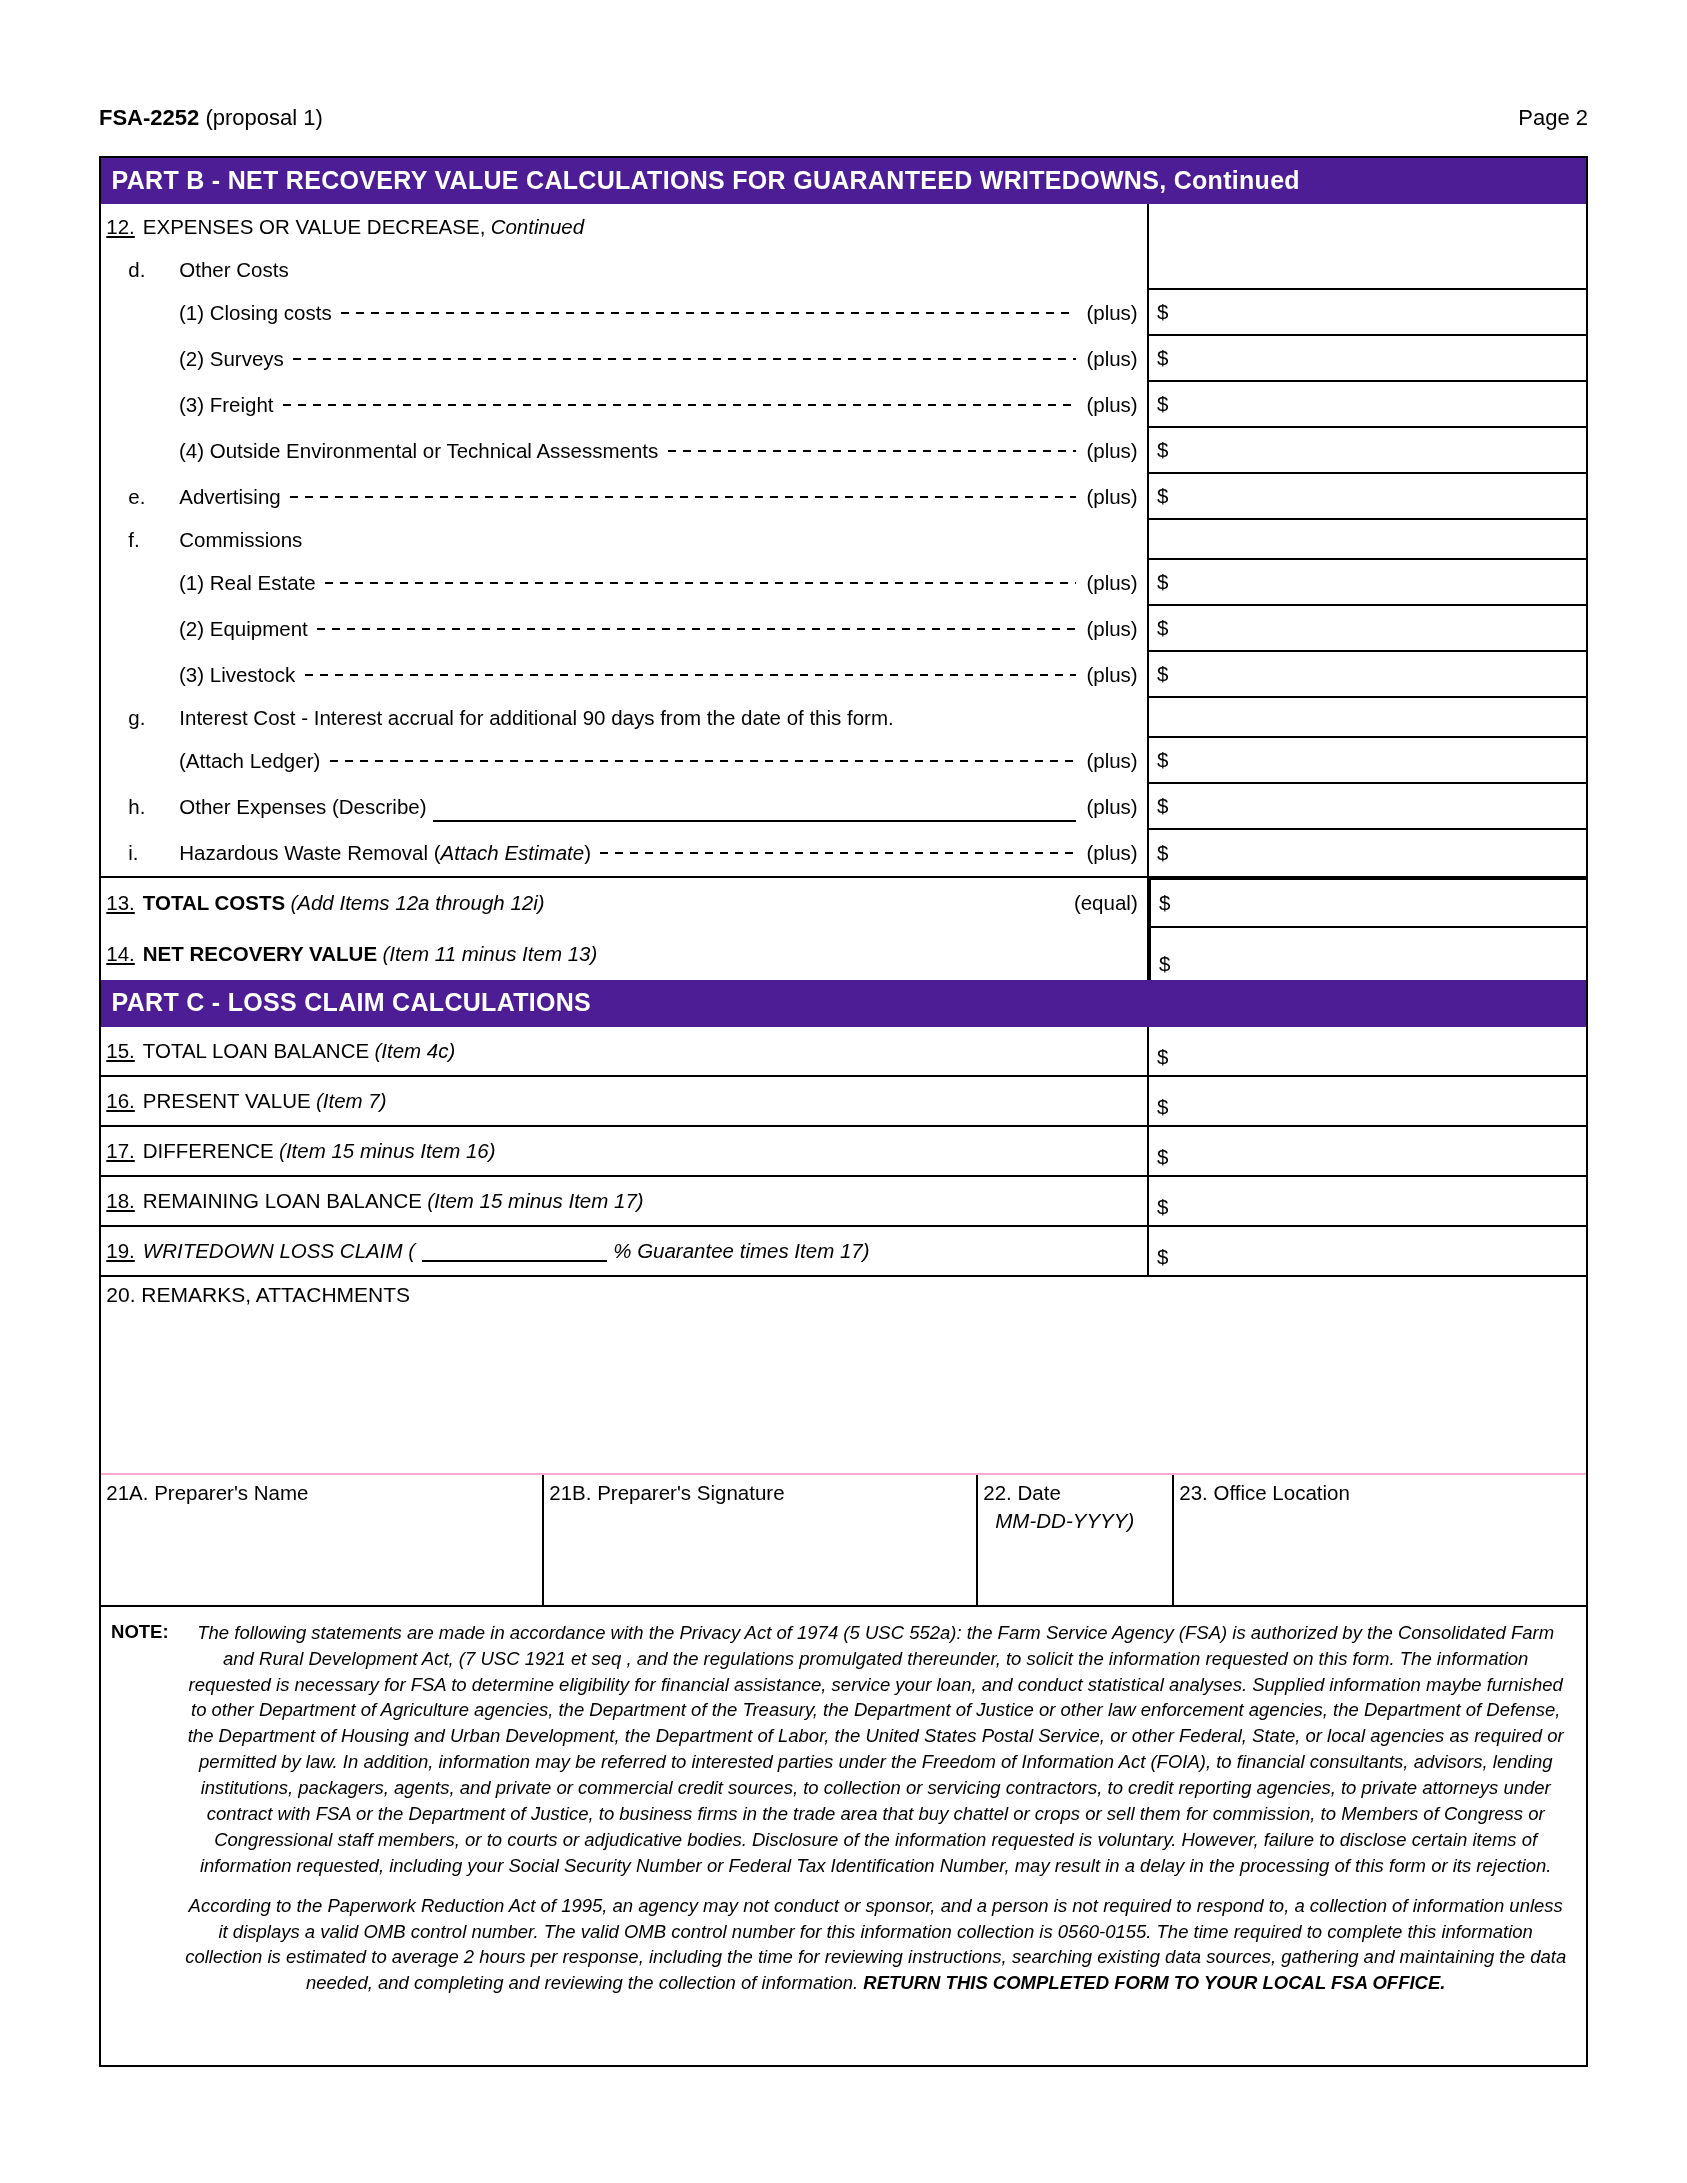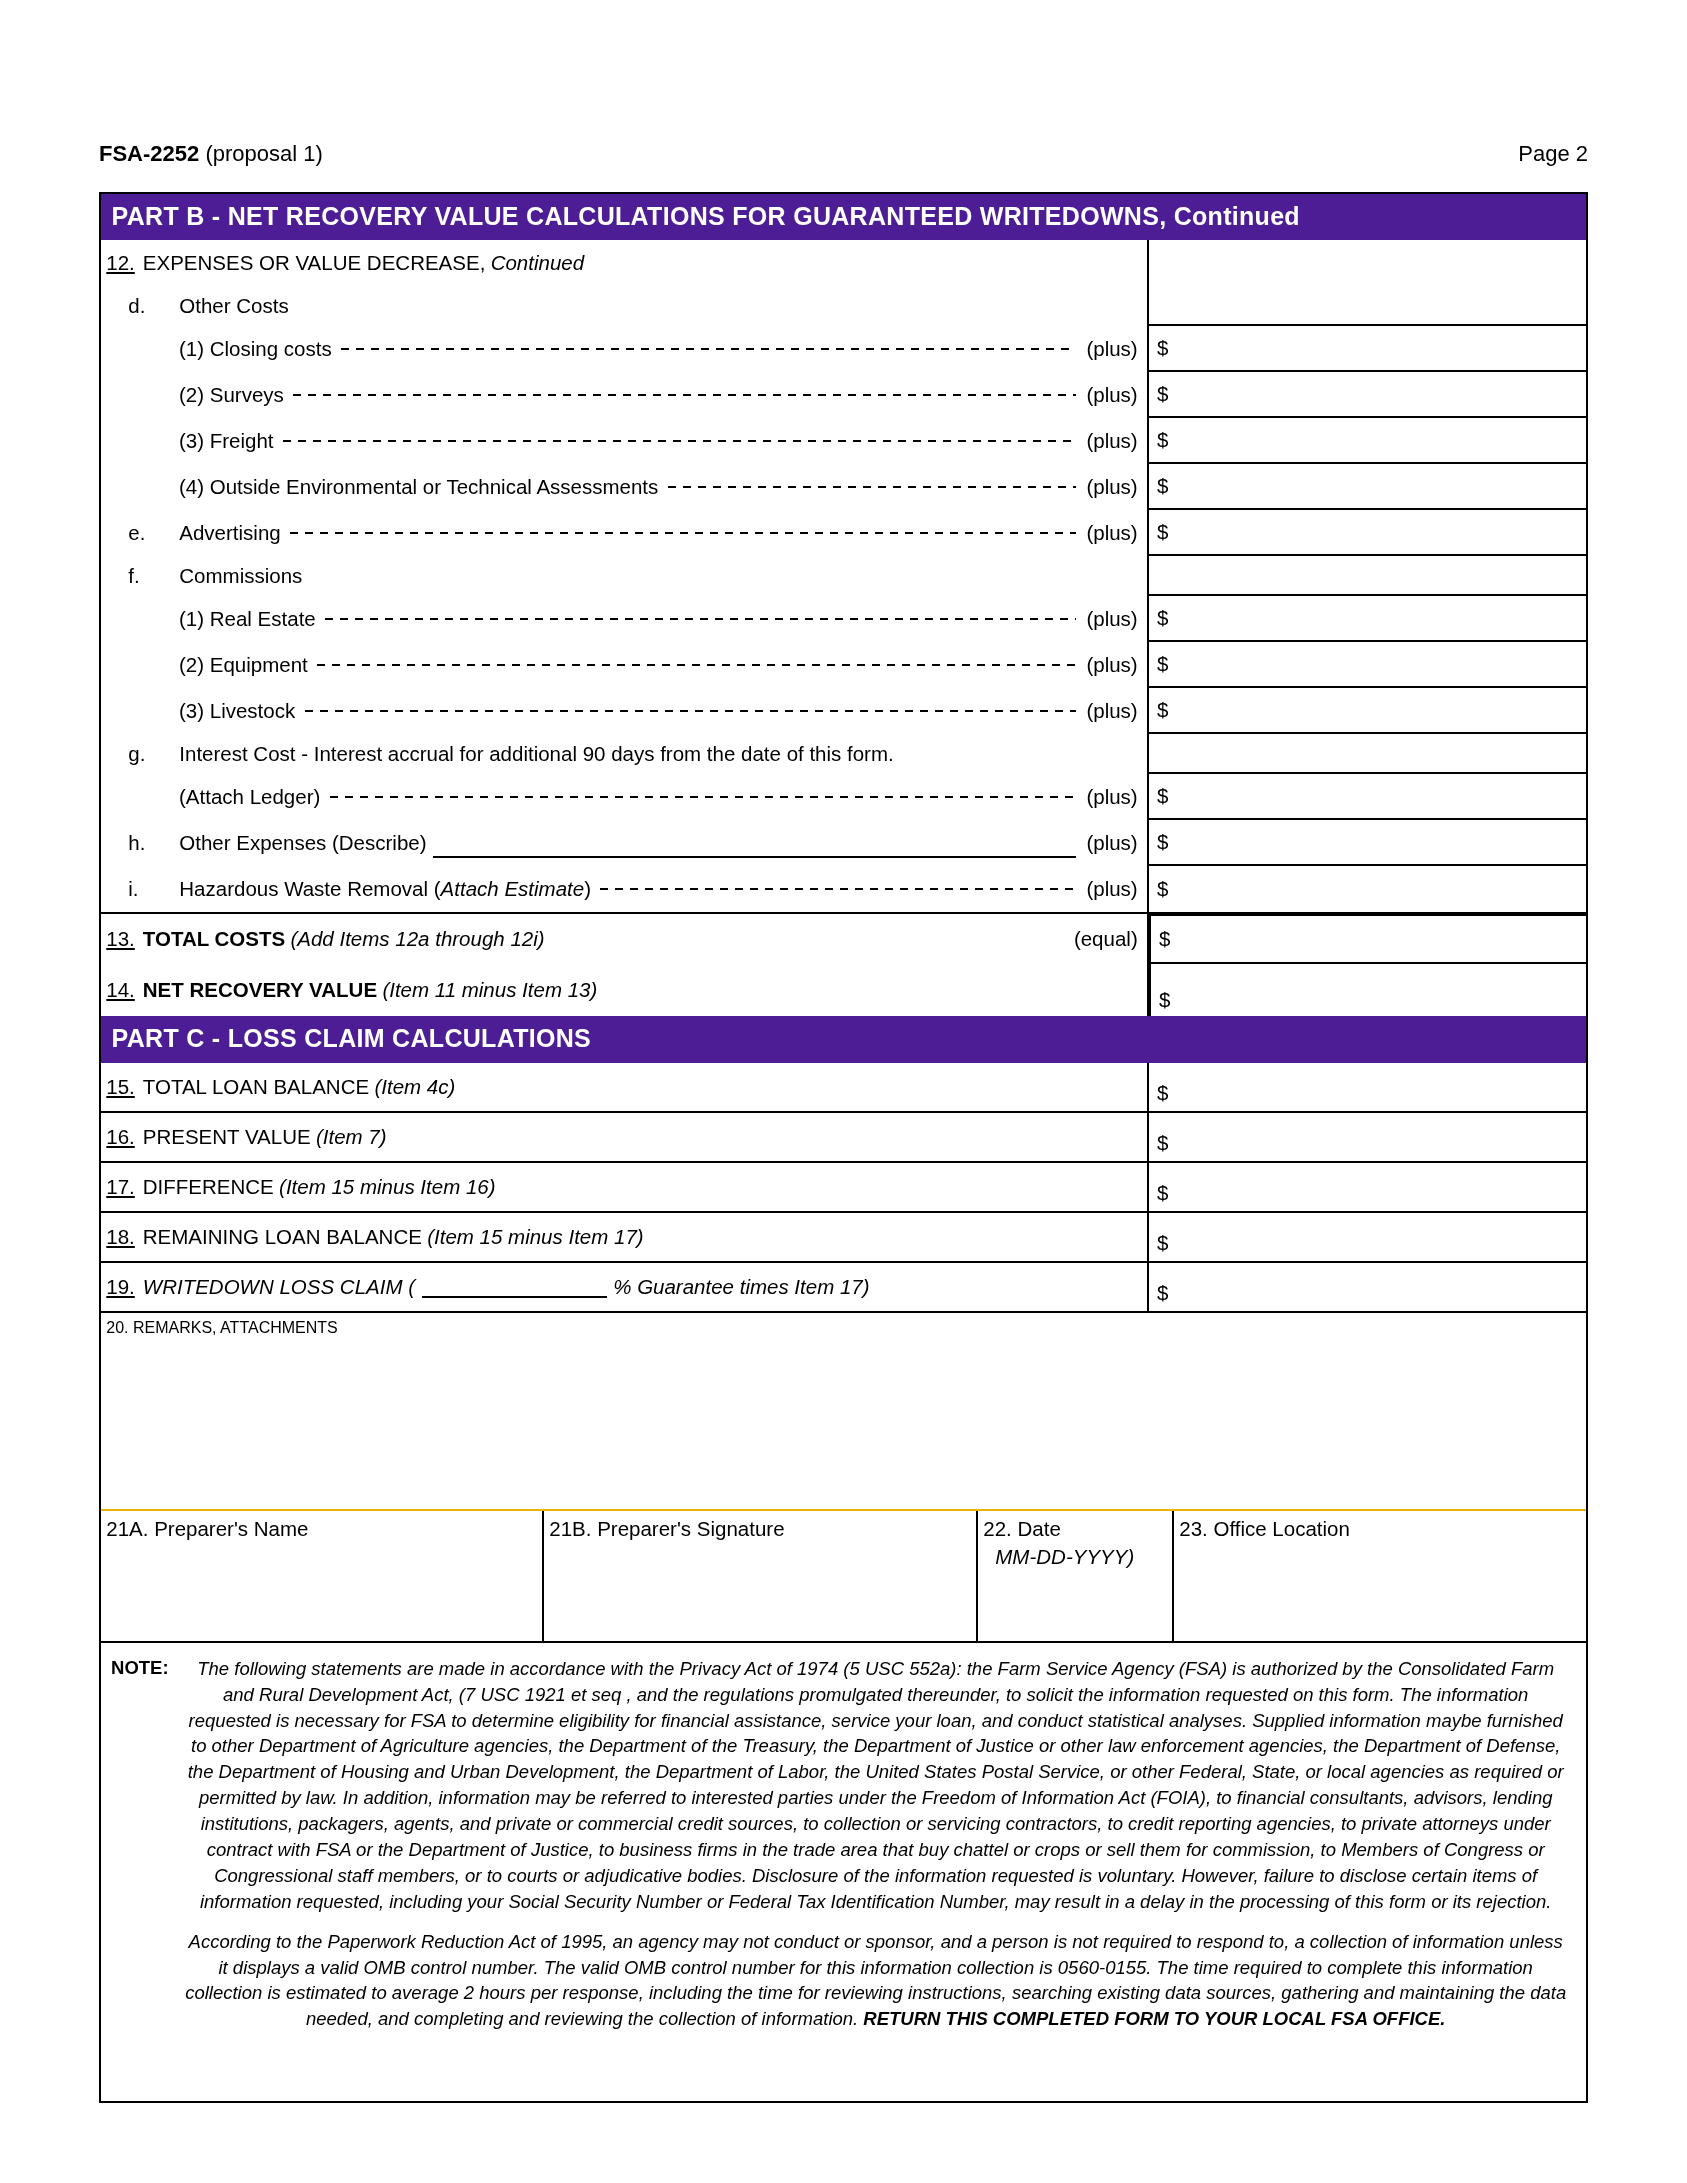--- a/index.html
+++ b/index.html
@@ -1,21 +1,21 @@
 <!DOCTYPE html>
 <html style="font-size:10.6px"><head>
 <meta charset="utf-8">
 <style>
   * { margin:0; padding:0; box-sizing:border-box; }
   html,body { width:1687px; height:2183px; background:#ffffff; }
   body { font-family:"Liberation Sans", sans-serif; color:#000; position:relative; }
   .page { padding:105px 99px 0 99px; }
 
   .form-header { display:flex; justify-content:space-between; align-items:baseline;
-                 font-size:22px; margin-bottom:25px;margin-top:36px; }
+                 font-size:22px; margin-bottom:25px; }
   .bold { font-weight:bold; }
   .it { font-style:italic; }
 
   .form { border:2.6px solid #000; width:1489px; }
 
   .banner { background:#4c1d95; color:#fff; font-weight:bold; font-size:25px;
             padding:8px 10.6px 9.3px 10.6px; letter-spacing:0.3px; }
 
   .row { display:flex; font-size:20.5px; }
   .h70 { min-height:46px; }
@@ -46,21 +46,21 @@
   .money.heavy { border-left:4.6px solid #000; border-top:2.6px solid #000; border-bottom:2.6px solid #000; }
   .money.heavy2 { border-left:4.6px solid #000; border-bottom:none; align-items:flex-end; padding-bottom:4px; }
   .total-l { padding-left:5.3px; }
   .spacer { flex:1; }
 
   .pc-row { border-bottom:2px solid #000; }
   .pc-money { display:flex; align-items:flex-end; padding:0 0 5.3px 8px; border-left:2px solid #000; }
   .blank-line { display:inline-block; width:185px; border-bottom:2px solid #000; height:22.5px;
                 margin:0 6.6px; flex-shrink:0; }
 
-  .remarks { min-height:198px; border-bottom:2px solid #eab308; padding:6.6px 0 0 5.3px; font-size:16px; }
+  .remarks { min-height:198px; border-bottom:2px solid #f9a8d4; padding:6.6px 0 0 5.3px; font-size:21px; }
 
   .sig-row { display:flex; border-bottom:2px solid #000; min-height:132px; font-size:20.5px; }
   .sig-cell { padding:6.6px 6.6px 0 5.3px; }
   .sig-cell + .sig-cell { border-left:2px solid #000; }
   .sig-a { width:441px; } .sig-b { width:434px; } .sig-c { width:196px; } .sig-d { flex:1; }
   .date-fmt { display:block; margin:4px 0 0 12px; }
 
   .note-box { display:flex; padding:13.2px 18.5px 0 5.3px; min-height:458px;text-align:center; }
   .note-label { font-weight:bold; font-size:18.5px; width:67px; flex-shrink:0; padding-top:1.3px; }
   .note-text { flex:1; font-style:italic; font-size:18.5px; line-height:1.4; margin-left:10.6px; }

